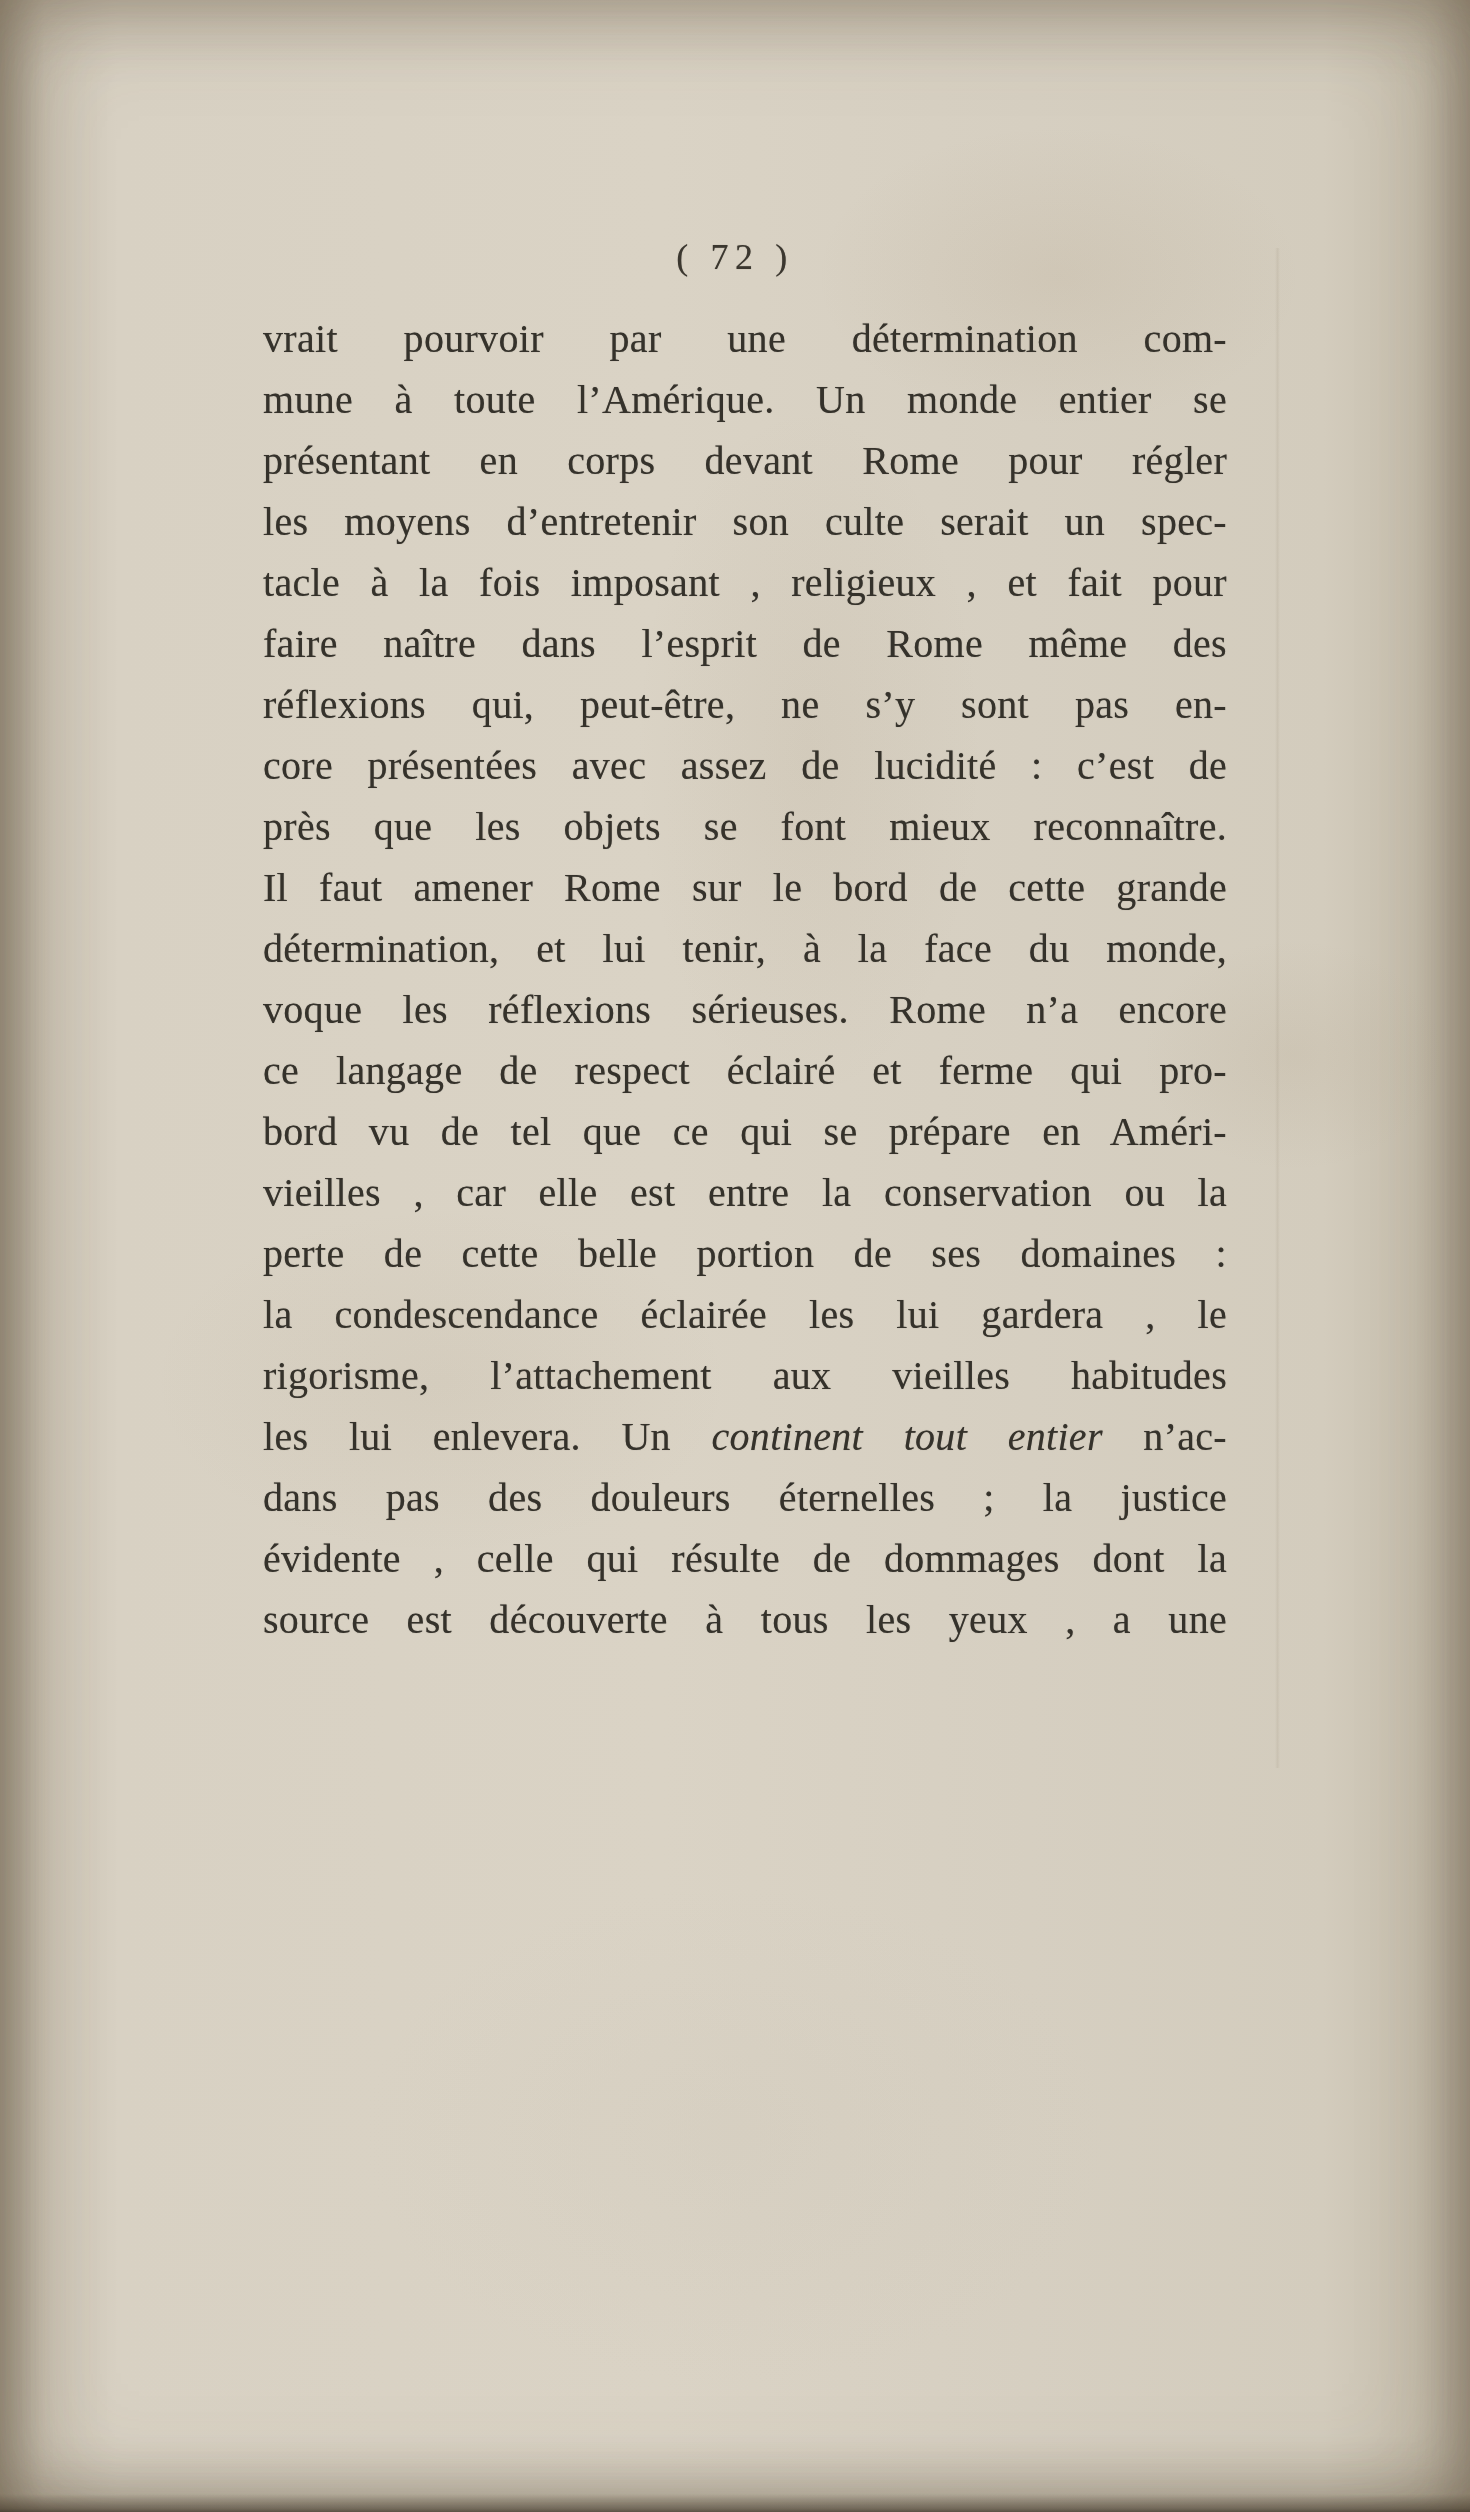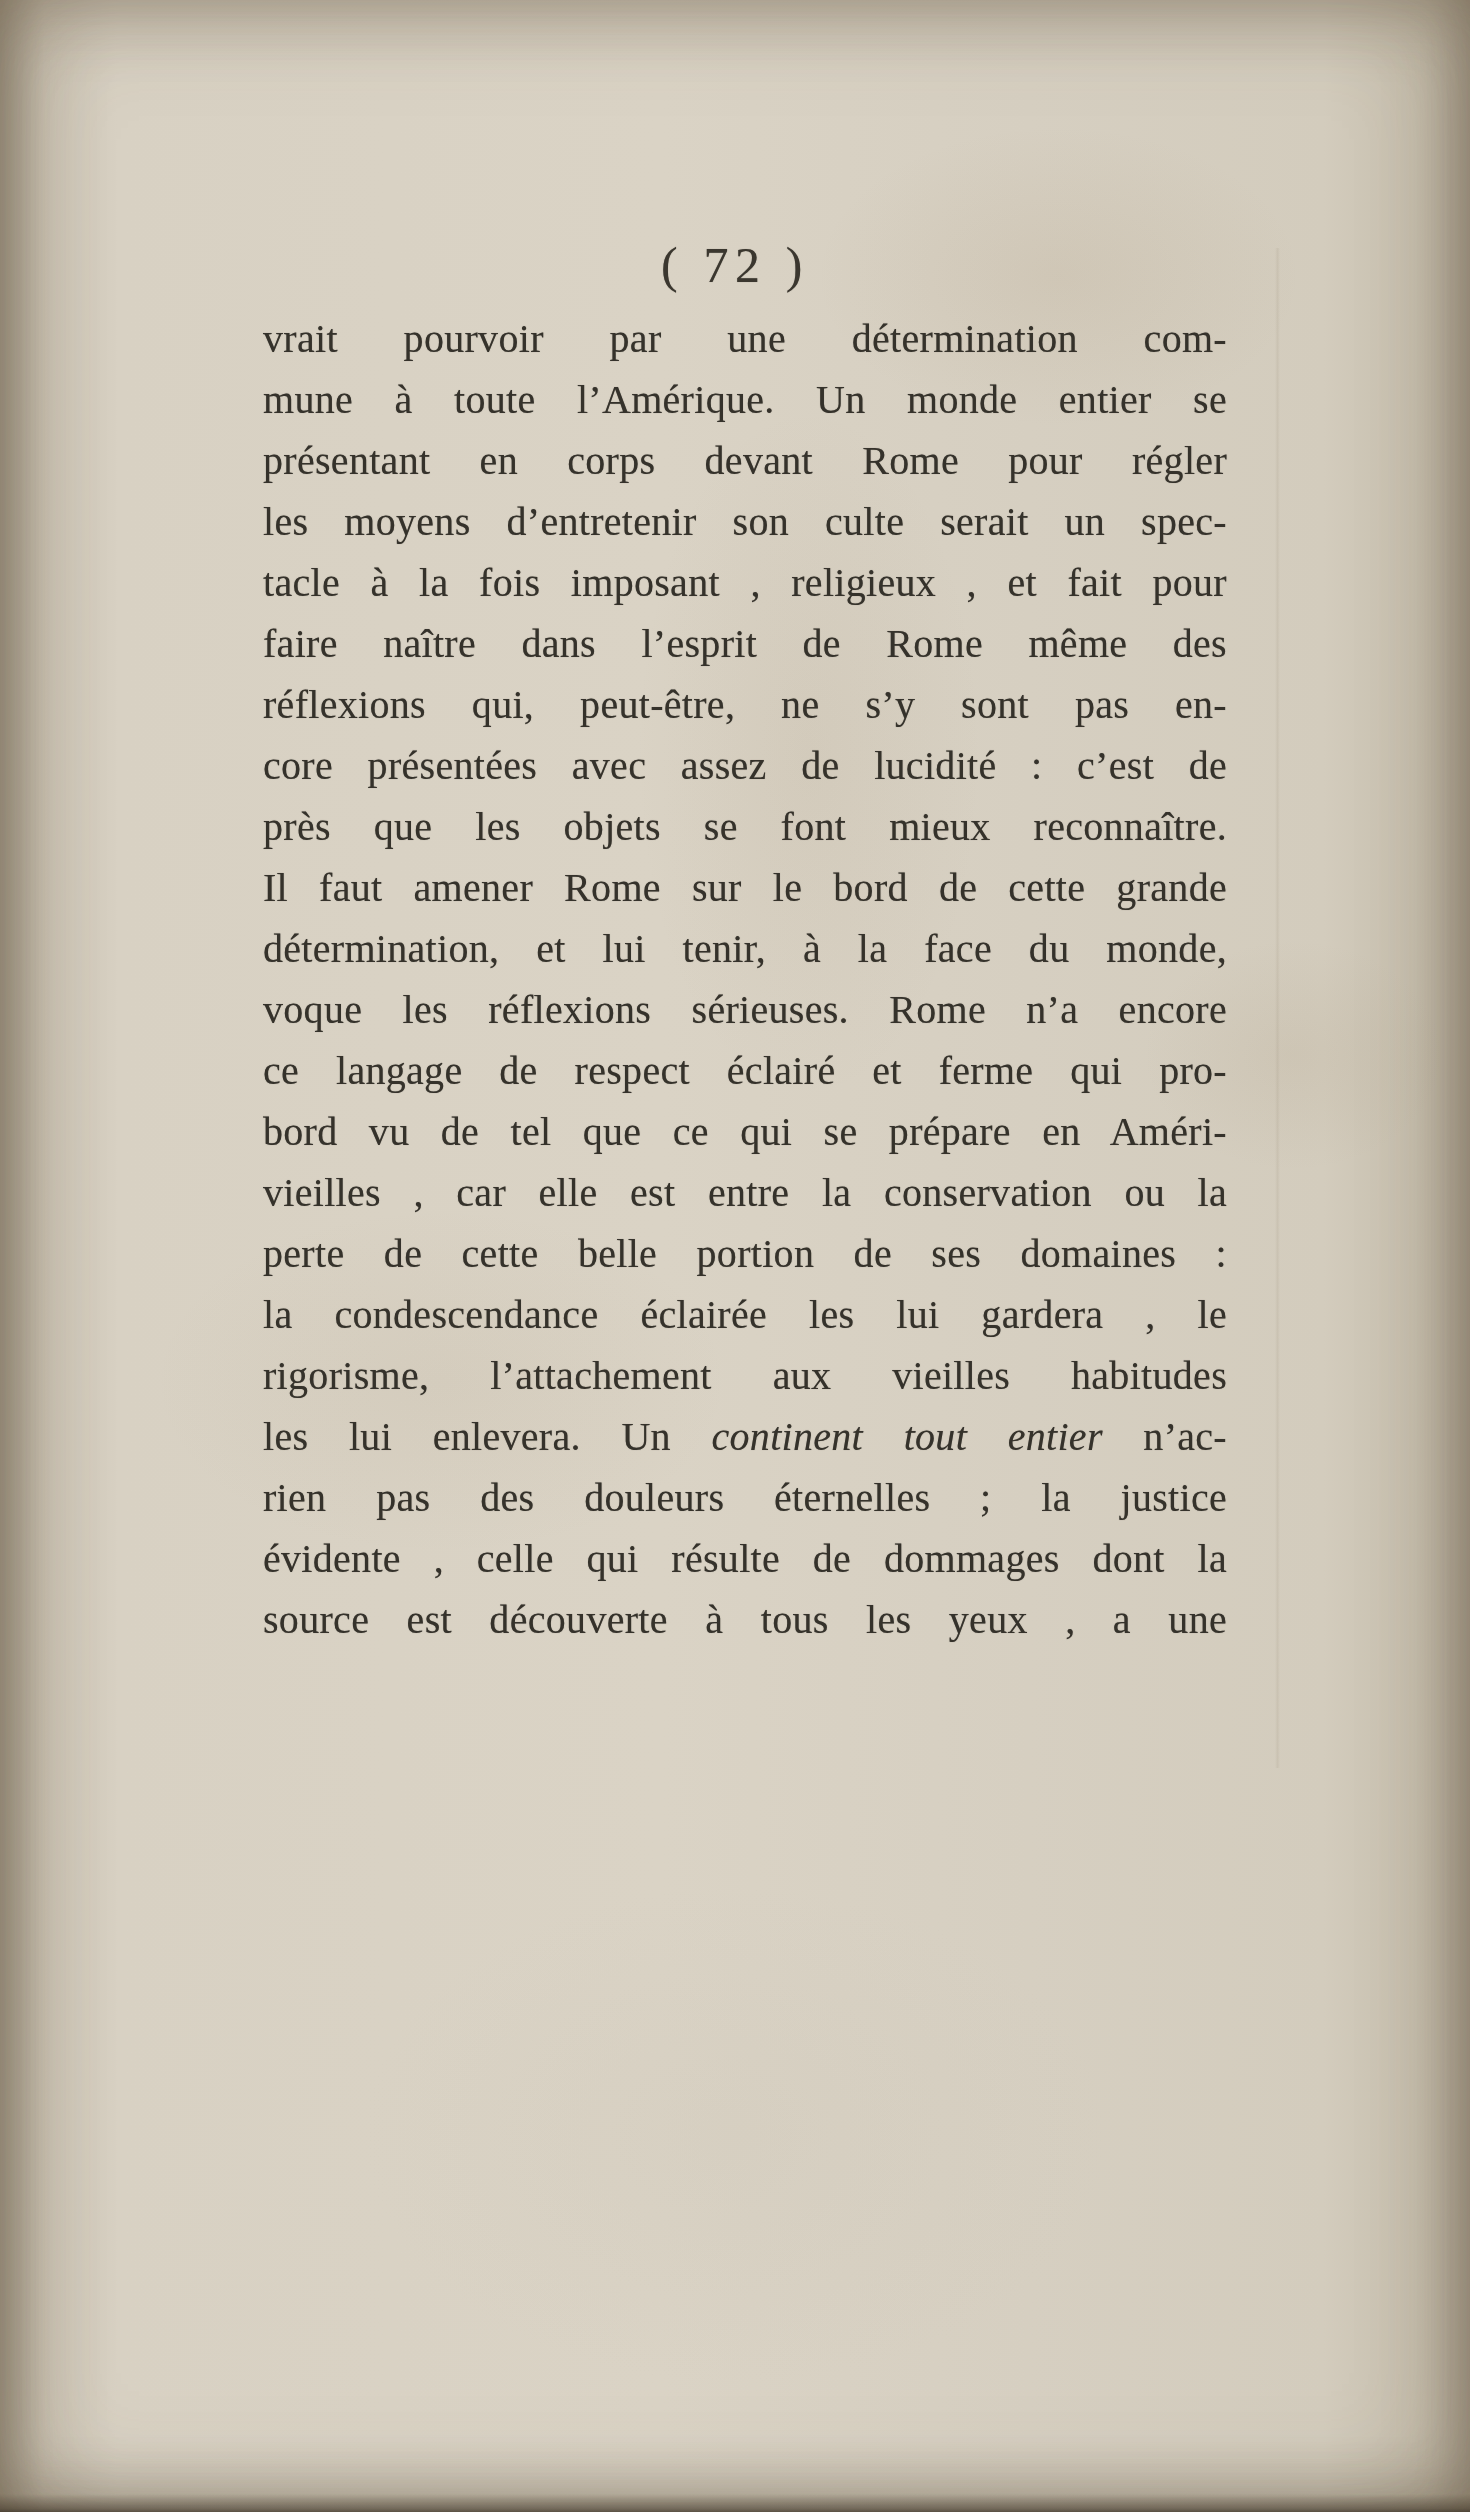--- a/index.html
+++ b/index.html
@@ -63,21 +63,21 @@
     width: 5px;
     background: linear-gradient(90deg, rgba(120,105,80,0) 0%, rgba(120,105,80,0.10) 50%, rgba(120,105,80,0) 100%);
   }
 
   .page-number {
     position: absolute;
     top: 236px;
     left: 0;
     width: 1470px;
     text-align: center;
-    font-size: 50px;
+    font-size: 36px;
     letter-spacing: 6.6px;
     color: #3b372f;
     text-shadow: 0 0 0.8px rgba(59,55,47,0.55);
   }
 
   .text-block {
     position: absolute;
     top: 308px;
     left: 263px;
     width: 964px;
@@ -115,18 +115,18 @@
       <div class="line"><span>Il faut amener Rome sur le bord de cette grande</span></div>
       <div class="line"><span>détermination, et lui tenir, à la face du monde,</span></div>
       <div class="line"><span>voque les réflexions sérieuses. Rome n’a encore</span></div>
       <div class="line"><span>ce langage de respect éclairé et ferme qui pro-</span></div>
       <div class="line"><span>bord vu de tel que ce qui se prépare en Améri-</span></div>
       <div class="line"><span>vieilles , car elle est entre la conservation ou la</span></div>
       <div class="line"><span>perte de cette belle portion de ses domaines :</span></div>
       <div class="line"><span>la condescendance éclairée les lui gardera , le</span></div>
       <div class="line"><span>rigorisme, l’attachement aux vieilles habitudes</span></div>
       <div class="line"><span>les lui enlevera. Un </span><span class="italic">continent tout entier</span><span> n’ac-</span></div>
-      <div class="line"><span>rien pas des douleurs éternelles ; la justice</span></div>
+      <div class="line"><span>dans pas des douleurs éternelles ; la justice</span></div>
       <div class="line"><span>évidente , celle qui résulte de dommages dont la</span></div>
       <div class="line"><span>source est découverte à tous les yeux , a une</span></div>
     </div>
 </div>
 
 
 </body></html>

